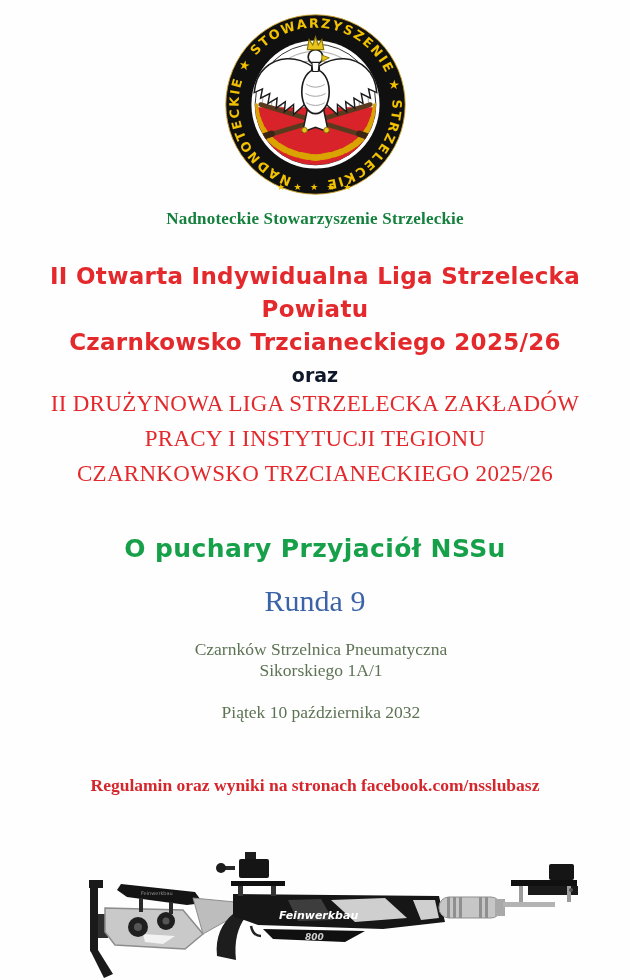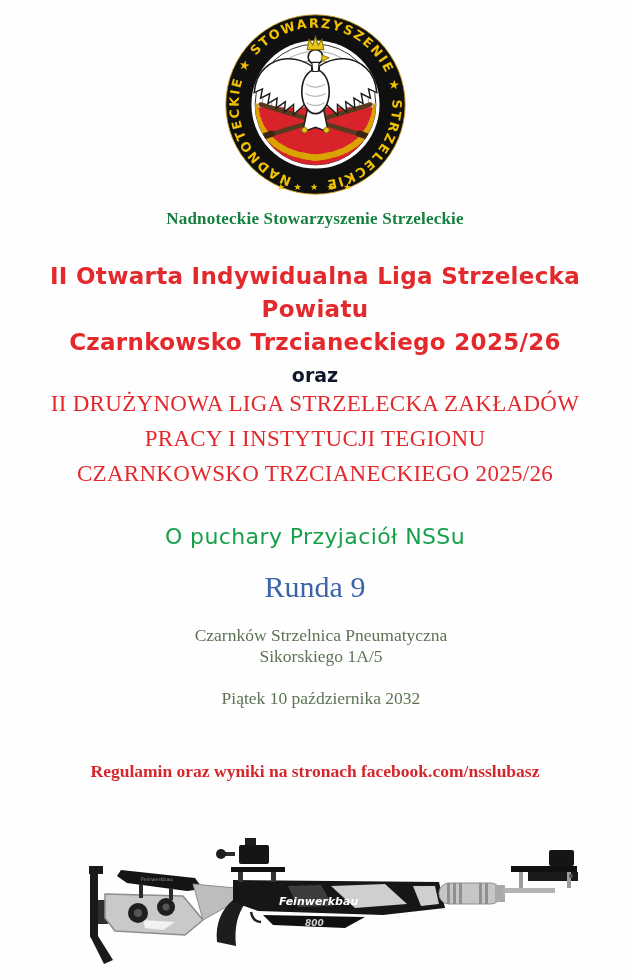--- a/index.html
+++ b/index.html
@@ -25,21 +25,21 @@
   .title1{
     margin-top:31px;
     font-size:23px;font-weight:bold;
     line-height:33px;letter-spacing:.3px;
   }
   .oraz{margin-top:5px;font-size:19px;font-weight:bold;}
   .title2{
     font-size:23px;font-weight:400;
     line-height:35px;letter-spacing:.3px;font-family:Liberation Serif, serif;
   }
-  .subtitle{margin-top:33px;font-size:22px;font-weight:normal;letter-spacing:.4px;}
+  .subtitle{margin-top:43px;font-size:25px;font-weight:bold;letter-spacing:.4px;}
   .round{margin-top:21px;font-size:30px;font-family:"Liberation Serif", serif;}
   .venue,.datetime{
     font-family:"Liberation Serif", serif;
     font-size:17.5px;line-height:21px;padding-left:12px;
   }
   .venue{margin-top:21px;}
   .datetime{margin-top:21px;}
   .footer-line{
     margin-top:52px;
     font-family:"Liberation Serif", serif;
@@ -139,21 +139,21 @@
     <div>PRACY I INSTYTUCJI TEGIONU</div>
     <div>CZARNKOWSKO TRZCIANECKIEGO 2025/26</div>
   </div>
 
   <div class="subtitle comic" style="color:#17a04a">O puchary Przyjaciół NSSu</div>
 
   <div class="round" style="color:#3b63a8">Runda 9</div>
 
   <div class="venue" style="color:#5d7354">
     <div>Czarnków  Strzelnica Pneumatyczna</div>
-    <div>Sikorskiego 1A/5</div>
+    <div>Sikorskiego 1A/1</div>
   </div>
 
   <div class="datetime" style="color:#5d7354">
     <div>Piątek 10 października 2032</div>
   </div>
 
   <div class="footer-line" style="color:#d5262c">Regulamin oraz wyniki na stronach facebook.com/nsslubasz</div>
 
   <div class="rifle-wrap">
     <svg width="500" height="150" viewBox="0 0 500 150">

